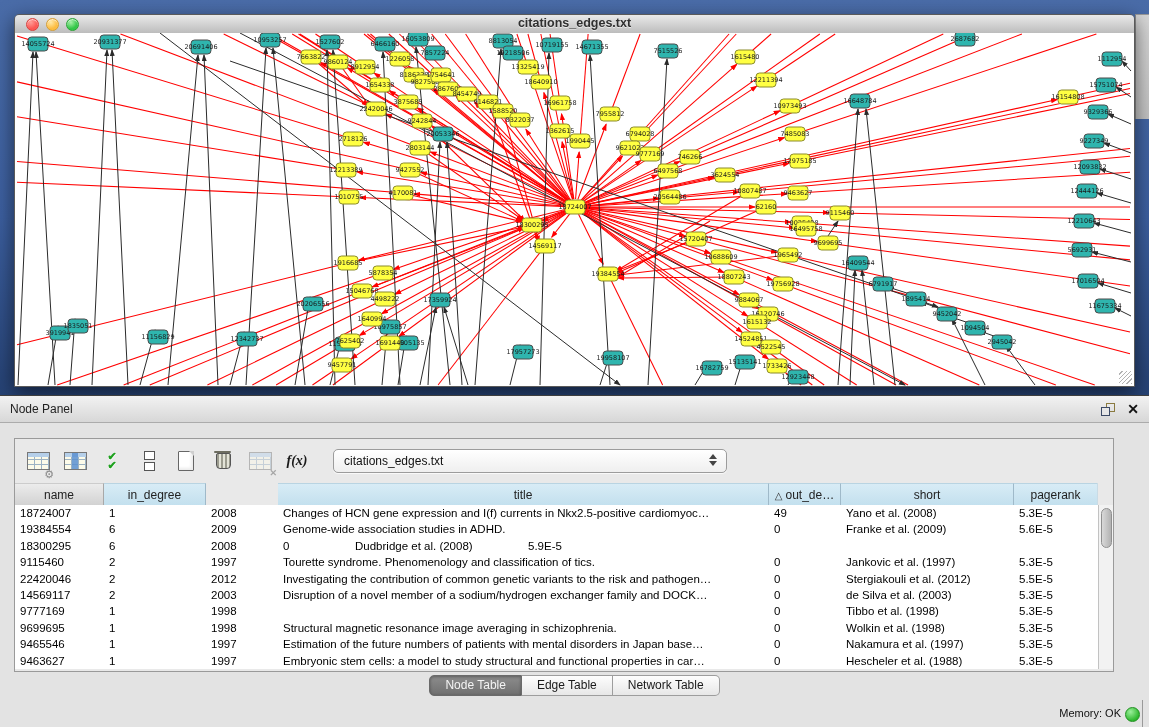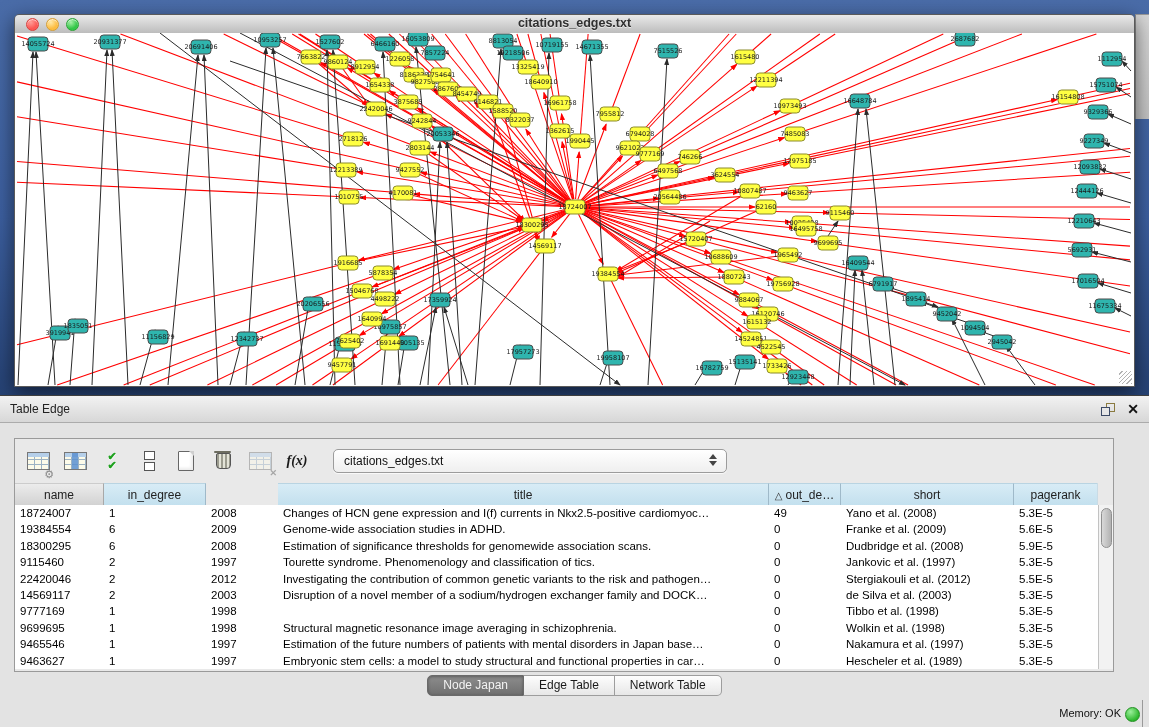--- a/index.html
+++ b/index.html
@@ -805,21 +805,21 @@
             <rect x="332" y="357" width="20" height="14" rx="3.5" fill="#ffff42" stroke="#8b8b2a" stroke-width="1"></rect>
             <text x="342" y="366.2" text-anchor="middle" font-size="6.5" fill="#1a1a1a" font-family="&quot;DejaVu Sans&quot;,sans-serif">9457791</text>
           </g>
         </svg>
       <div class="resize-grip"></div>
     </div>
   </div>
 
   <div class="table-panel">
     <div class="panel-header">
-      <span>Table Edge</span>
+      <span>Node Panel</span>
       <span class="float-btn"></span>
       <span class="close-btn">✕</span>
     </div>
 
     <div class="inner-box">
       <div class="toolbar" id="toolbar">
 
       <span class="tb table-settings-icon">
             <span class="tbl-base"></span>
             <span class="gear">⚙</span>
@@ -884,21 +884,20 @@
             <div class="td" style="width: 72px;">2009</div>
             <div class="td" style="width: 491px;">Genome-wide association studies in ADHD.</div>
             <div class="td" style="width: 72px;">0</div>
             <div class="td" style="width: 173px;">Franke et al. (2009)</div>
             <div class="td" style="width: 84px;">5.6E-5</div>
           </div>
           <div class="trow">
             <div class="td" style="width: 89px;">18300295</div>
             <div class="td" style="width: 102px;">6</div>
             <div class="td" style="width: 72px;">2008</div>
-            <div class="td" style="width: 491px;">Estimation of significance thresholds for genomewide association scans.</div>
             <div class="td" style="width: 72px;">0</div>
             <div class="td" style="width: 173px;">Dudbridge et al. (2008)</div>
             <div class="td" style="width: 84px;">5.9E-5</div>
           </div>
           <div class="trow">
             <div class="td" style="width: 89px;">9115460</div>
             <div class="td" style="width: 102px;">2</div>
             <div class="td" style="width: 72px;">1997</div>
             <div class="td" style="width: 491px;">Tourette syndrome. Phenomenology and classification of tics.</div>
             <div class="td" style="width: 72px;">0</div>
@@ -949,32 +948,32 @@
             <div class="td" style="width: 72px;">0</div>
             <div class="td" style="width: 173px;">Nakamura et al. (1997)</div>
             <div class="td" style="width: 84px;">5.3E-5</div>
           </div>
           <div class="trow">
             <div class="td" style="width: 89px;">9463627</div>
             <div class="td" style="width: 102px;">1</div>
             <div class="td" style="width: 72px;">1997</div>
             <div class="td" style="width: 491px;">Embryonic stem cells: a model to study structural and functional properties in car…</div>
             <div class="td" style="width: 72px;">0</div>
-            <div class="td" style="width: 173px;">Hescheler et al. (1989)</div>
+            <div class="td" style="width: 173px;">Hescheler et al. (1988)</div>
             <div class="td" style="width: 84px;">5.3E-5</div>
           </div>
         </div>
       <div class="vscroll">
         <div class="vthumb"></div>
       </div>
     </div>
 
     <div class="tabs">
       <div class="seg" id="segtabs">
-          <div class="seg-btn selected">Node Japan</div>
+          <div class="seg-btn selected">Node Table</div>
           <div class="seg-btn">Edge Table</div>
           <div class="seg-btn">Network Table</div>
         </div>
     </div>
 
     <div class="statusbar">
       <span class="mem">Memory: OK</span>
       <span class="mem-dot"></span>
       <span class="win-edge"></span>
     </div>

